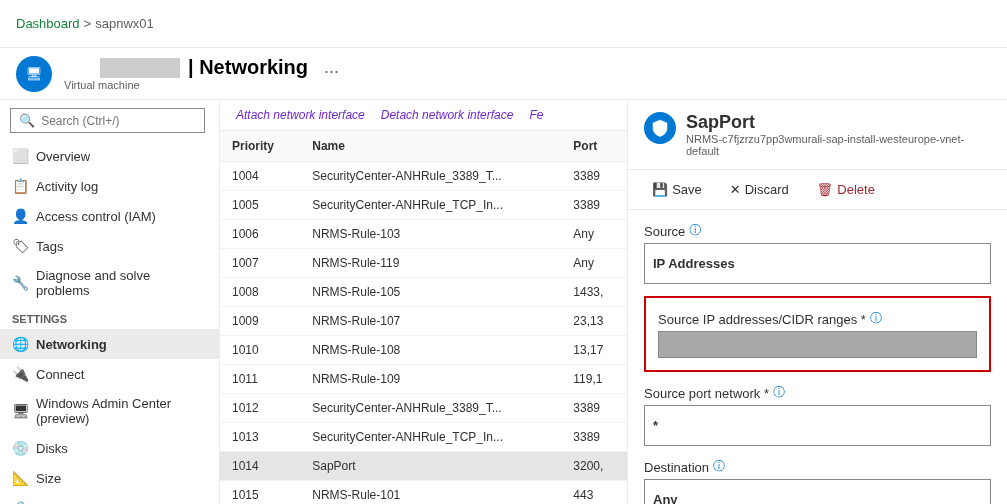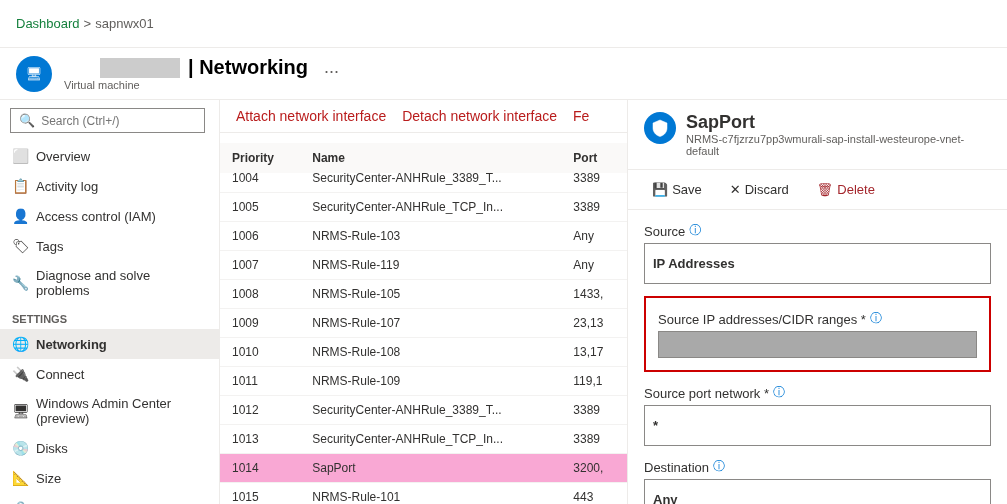--- a/index.html
+++ b/index.html
@@ -98,42 +98,42 @@
     }
     .toolbar {
       display: flex;
       align-items: center;
       gap: 16px;
       padding: 8px 16px;
       border-bottom: 1px solid #edebe9;
     }
     .toolbar-btn {
       display: flex; align-items: center; gap: 4px;
-      color: #b91c1c; cursor: pointer; font-size: 14px;
-      text-decoration: none; background: none; border: none;
+      color: #6d28d9; cursor: pointer; font-size: 12px;
+      text-decoration: none; background: none; border: none; font-style: italic;
     }
     .table-container { overflow-y: auto; flex: 1; }
     table { width: 100%; border-collapse: collapse; }
     th { 
       background: #faf9f8; 
       border-bottom: 1px solid #edebe9;
       padding: 8px 12px;
       text-align: left;
       font-weight: 600;
       font-size: 12px;
       color: #323130;
-      position: sticky; top: 10px;
+      position: sticky; top: 0;
     }
     td { 
       padding: 7px 12px; 
       border-bottom: 1px solid #f3f2f1;
       font-size: 12px;
       color: #323130;
     }
-    tr.selected td { background: #f9a8d4; }
+    tr.selected td { background: #e5e5e5; }
 
     
     .right-panel {
       width: 380px;
       background: white;
       border-left: 1px solid #edebe9;
       display: flex;
       flex-direction: column;
       overflow-y: auto;
       flex-shrink: 0;

